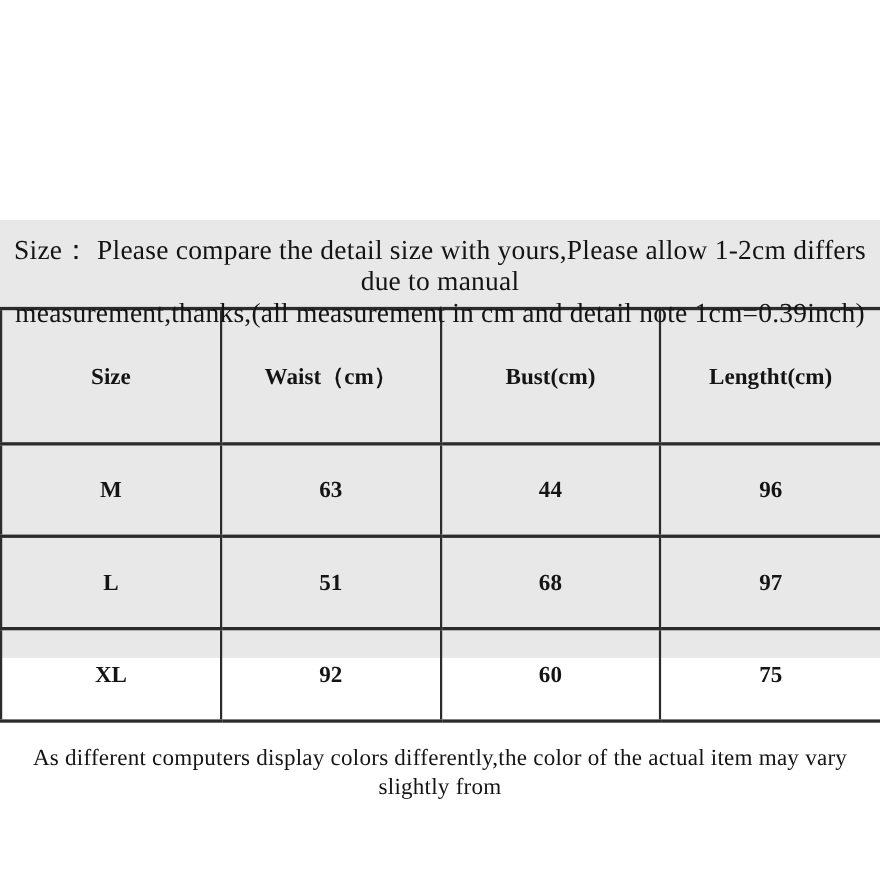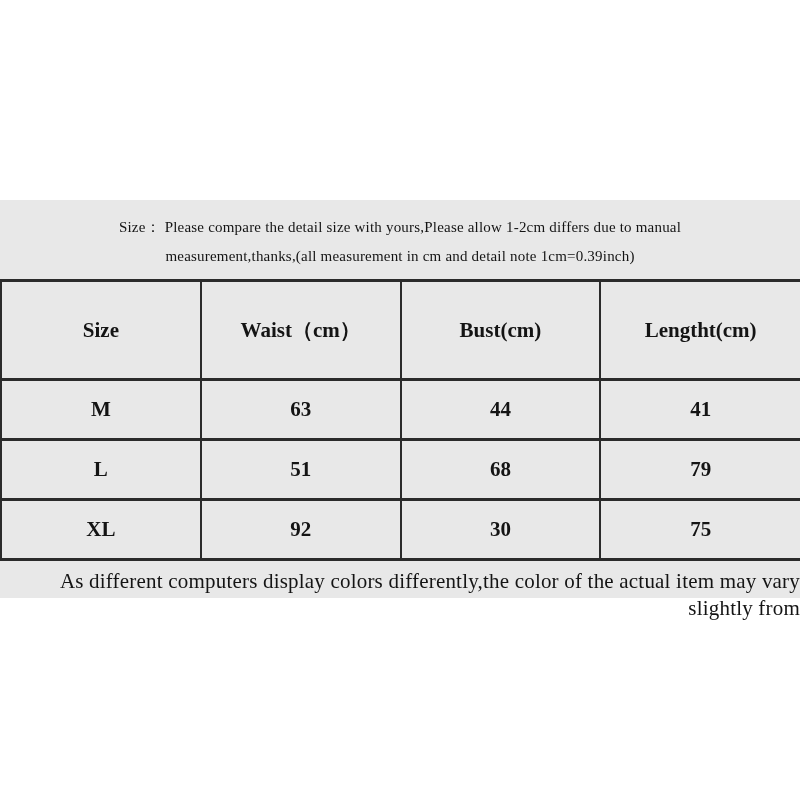--- a/index.html
+++ b/index.html
@@ -20,58 +20,59 @@
     position: absolute;
     left: 0;
     top: 200px;
     width: 800px;
     height: 398px;
     background: #e8e8e8;
   }
   .size-note {
     padding-top: 13px;
     height: 66px;
-    font-size: 15px;
+    font-size: 25px;
     line-height: 29px;
     text-align: center;
     letter-spacing: 0.2px;
   }
   table.size-chart {
     border-collapse: collapse;
     table-layout: fixed;
     width: 100%;
     margin: 0;
   }
   table.size-chart th,
   table.size-chart td {
     border: 2px solid #2b2b2b;
     border-top-width: 3px;
     border-bottom-width: 3px;
     text-align: center;
     vertical-align: middle;
     font-weight: bold;
     font-size: 21px;
-    padding: 4px;
+    padding: 16px;
   }
   table.size-chart th:last-child,
   table.size-chart td:last-child {
     border-right: none;
   }
   table.size-chart thead th {
     height: 88px;
   }
   table.size-chart tbody td {
     height: 49px;
   }
   .color-note {
     padding-top: 7px;
     font-size: 21px;
     line-height: 27px;
-    text-align: right;
+    text-align: center;
     letter-spacing: 0.2px;
+    margin-top: 11px;
   }
 </style>
 </head>
 <body>
 
 <div class="page">
   <div class="panel">
 
     <div class="size-note">
       <div>Size：  Please compare the detail size with yours,Please allow 1-2cm differs due to manual</div>
@@ -85,32 +86,32 @@
           <th>Waist（cm）</th>
           <th>Bust(cm)</th>
           <th>Lengtht(cm)</th>
         </tr>
       </thead>
       <tbody>
         <tr>
           <td>M</td>
           <td>63</td>
           <td>44</td>
-          <td>41</td>
+          <td>96</td>
         </tr>
         <tr>
           <td>L</td>
           <td>51</td>
           <td>68</td>
-          <td>79</td>
+          <td>97</td>
         </tr>
         <tr>
           <td>XL</td>
           <td>92</td>
-          <td>30</td>
+          <td>60</td>
           <td>75</td>
         </tr>
       </tbody>
     </table>
 
     <div class="color-note">
       <div>As different computers display colors differently,the color of the actual item may vary slightly from</div>
     </div>
 
   </div>

